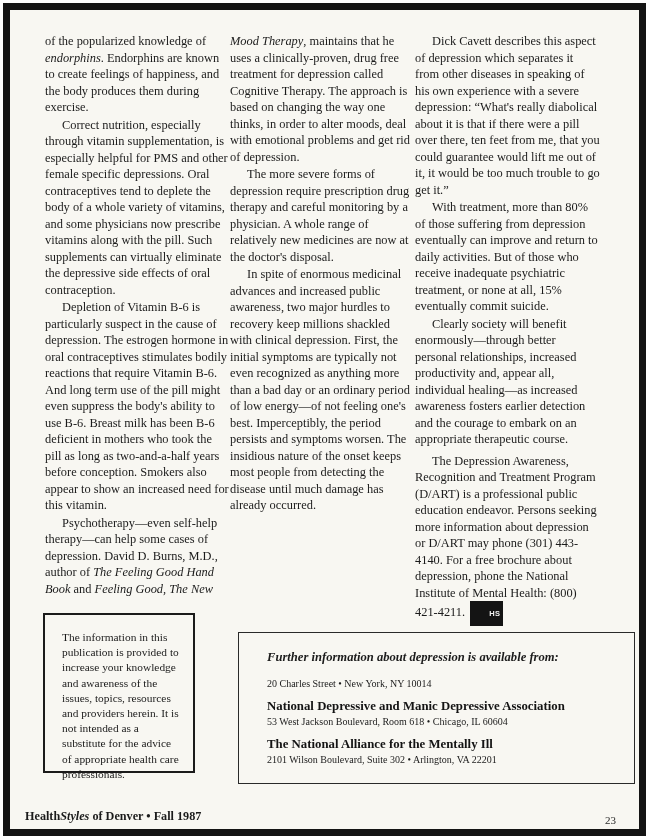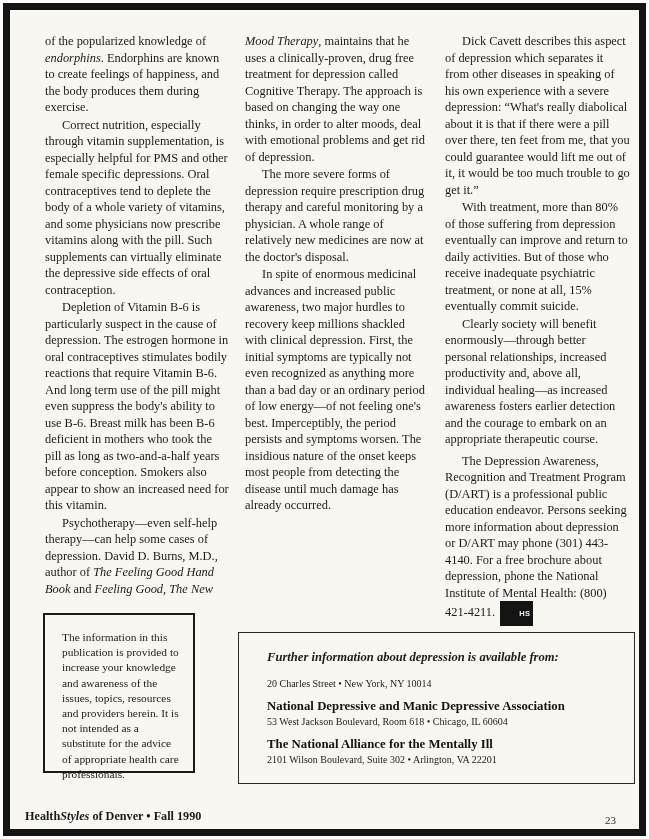--- a/index.html
+++ b/index.html
@@ -6,21 +6,21 @@
   .canvas {
     position:relative; width:649px; height:839px; background:#ffffff;
     font-family:"Liberation Serif", serif; overflow:hidden;
   }
   .frame {
     position:absolute; inset:3px; border:7px solid #141414; background:#f8f7f2;
   }
   .content { position:absolute; inset:10px; }
 
   
-  .columns { position:absolute; left:25px; top:13px; width:585px; display:flex; gap:15px; }
+  .columns { position:absolute; left:25px; top:13px; width:585px; display:flex; gap:0; }
   .col { width:185px; }
   p.para { margin:0 0 1px 0; font-size:12.4px; line-height:16.5px; color:#1b1b1b; text-align:left; }
   p.para.indent { text-indent:17px; }
   p.para.space { margin-top:5px; }
   .it { font-style:italic; }
 
   .end-mark {
     display:inline-block; background:#141414; color:#f2f2f2;
     font-size:7.5px; font-weight:bold; line-height:9px; padding:8px 2px;
     letter-spacing:0.5px; margin-left:5px; vertical-align:baseline;
@@ -71,21 +71,21 @@
             <p class="para indent"><span>Psychotherapy—even self-help therapy—can help some cases of depression. David D. Burns, M.D., author of </span><span class="it">The Feeling Good Hand Book</span><span> and </span><span class="it">Feeling Good, The New</span></p>
           </div>
         <div class="col">
             <p class="para"><span class="it">Mood Therapy</span><span>, maintains that he uses a clinically-proven, drug free treatment for depression called Cognitive Therapy. The approach is based on changing the way one thinks, in order to alter moods, deal with emotional problems and get rid of depression.</span></p>
             <p class="para indent"><span>The more severe forms of depression require prescription drug therapy and careful monitoring by a physician. A whole range of relatively new medicines are now at the doctor's disposal.</span></p>
             <p class="para indent"><span>In spite of enormous medicinal advances and increased public awareness, two major hurdles to recovery keep millions shackled with clinical depression. First, the initial symptoms are typically not even recognized as anything more than a bad day or an ordinary period of low energy—of not feeling one's best. Imperceptibly, the period persists and symptoms worsen. The insidious nature of the onset keeps most people from detecting the disease until much damage has already occurred.</span></p>
           </div>
         <div class="col">
             <p class="para indent"><span>Dick Cavett describes this aspect of depression which separates it from other diseases in speaking of his own experience with a severe depression: “What's really diabolical about it is that if there were a pill over there, ten feet from me, that you could guarantee would lift me out of it, it would be too much trouble to go get it.”</span></p>
             <p class="para indent"><span>With treatment, more than 80% of those suffering from depression eventually can improve and return to daily activities. But of those who receive inadequate psychiatric treatment, or none at all, 15% eventually commit suicide.</span></p>
-            <p class="para indent"><span>Clearly society will benefit enormously—through better personal relationships, increased productivity and, above all, individual healing—as increased awareness fosters earlier detection and the courage to embark on an appropriate therapeutic course.</span></p>
+            <p class="para indent"><span>Clearly society will benefit enormously—through better personal relationships, increased productivity and, appear all, individual healing—as increased awareness fosters earlier detection and the courage to embark on an appropriate therapeutic course.</span></p>
             <p class="para indent space"><span>The Depression Awareness, Recognition and Treatment Program (D/ART) is a professional public education endeavor. Persons seeking more information about depression or D/ART may phone (301) 443-4140. For a free brochure about depression, phone the National Institute of Mental Health: (800) 421-4211.</span><span class="end-mark">HS</span></p>
           </div>
       </div>
 
       <div class="disclaimer-box">
         <div class="disclaimer-text">The information in this publication is provided to increase your knowledge and awareness of the issues, topics, resources and providers herein. It is not intended as a substitute for the advice of appropriate health care professionals.</div>
       </div>
 
       <div class="resources-box">
         <p class="resources-heading">Further information about depression is available from:</p>
@@ -97,18 +97,18 @@
               <div class="resource-name">National Depressive and Manic Depressive Association</div>
               <div class="resource-address">53 West Jackson Boulevard, Room 618 • Chicago, IL 60604</div>
             </div>
             <div class="resource-entry">
               <div class="resource-name">The National Alliance for the Mentally Ill</div>
               <div class="resource-address">2101 Wilson Boulevard, Suite 302 • Arlington, VA 22201</div>
             </div>
           </div>
       </div>
 
-      <div class="footer-left"><span>Health</span><span class="it">Styles</span><span> of Denver • Fall 1990</span></div>
+      <div class="footer-left"><span>Health</span><span class="it">Styles</span><span> of Denver • Fall 1987</span></div>
       <div class="page-number">23</div>
 
     </div>
   </div>
 </div>
 
 </body></html>

